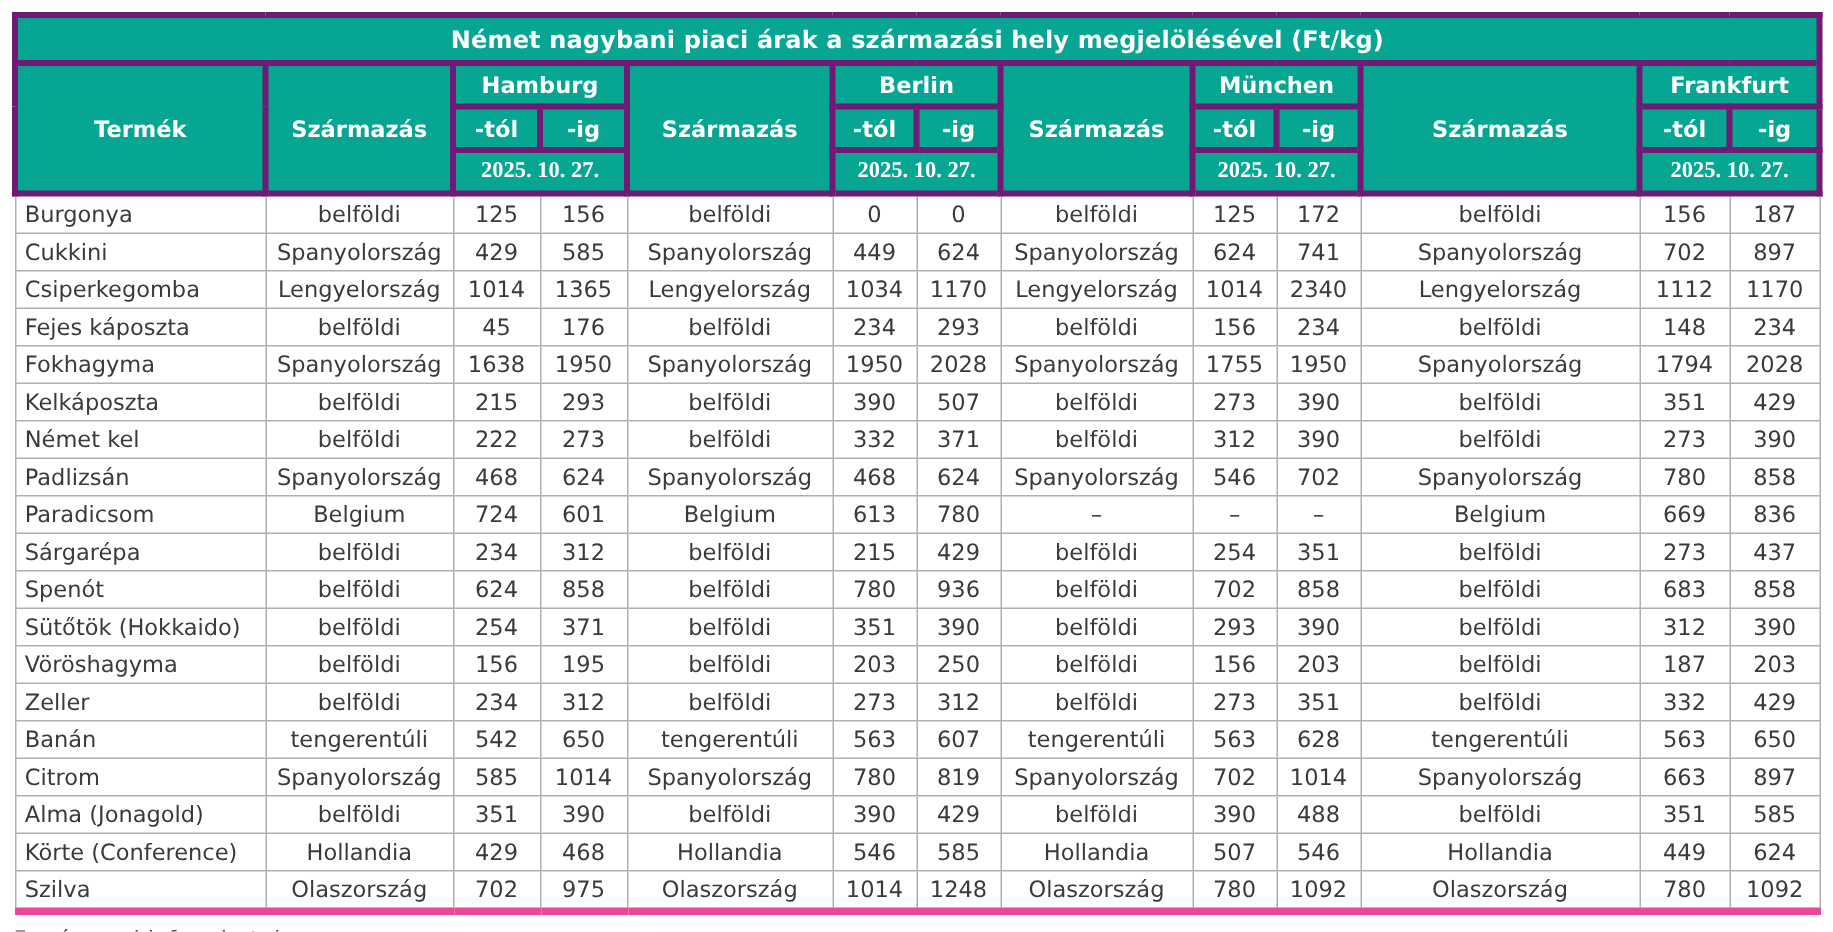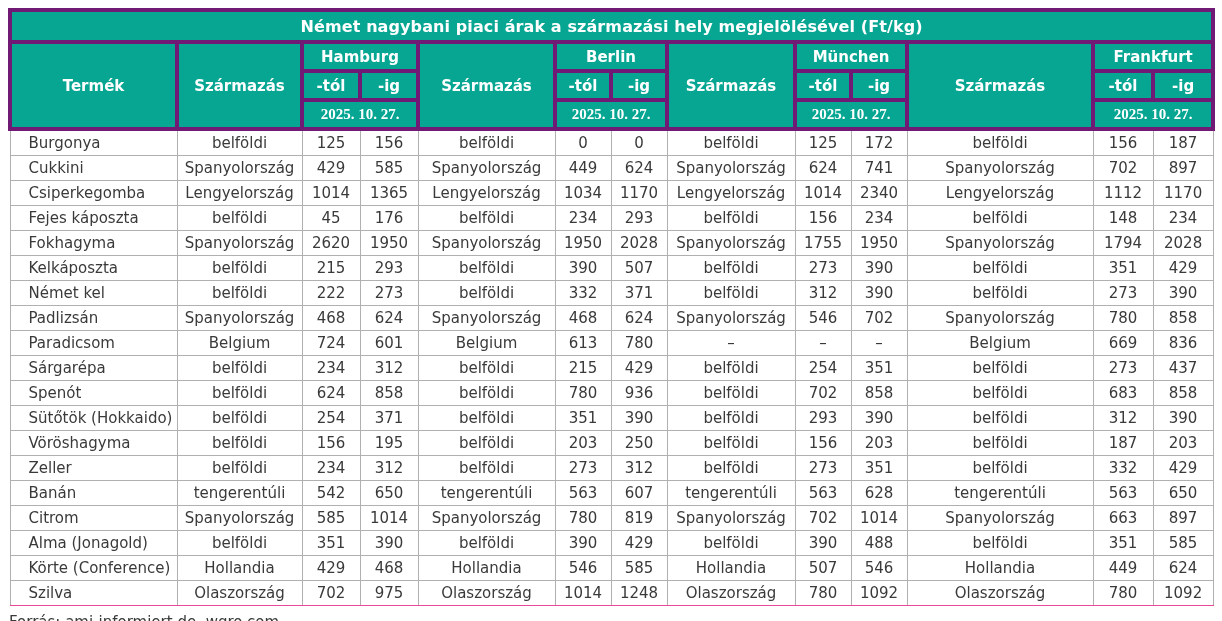--- a/index.html
+++ b/index.html
@@ -41,22 +41,22 @@
   th.date-cell   { height: 21px; font-family: Liberation Serif, serif; }
   tbody td {
     background: #ffffff;
     border: 1px solid #b0b0b0;
     font-size: 15px;
     height: 24px;
     padding: 0 4px;
     white-space: nowrap;
     overflow: hidden;
   }
-  tbody tr:last-child td { border-bottom: 1px solid #ec4899; }
-  td.product { text-align: left; padding-left: 18px; }
+  tbody tr:last-child td { border-bottom: 5px solid #ec4899; }
+  td.product { text-align: left; padding-left: 6px; }
   td.center  { text-align: center; }
   .source-line {
     font-size: 15px;
     color: #3a3a3a;
     margin: 7px 0 0 1px;
   }
 </style>
 </head>
 <body>
 
@@ -166,21 +166,21 @@
           <td class="center">belföldi</td>
           <td class="center">156</td>
           <td class="center">234</td>
           <td class="center">belföldi</td>
           <td class="center">148</td>
           <td class="center">234</td>
         </tr>
         <tr>
           <td class="product">Fokhagyma</td>
           <td class="center">Spanyolország</td>
-          <td class="center">2620</td>
+          <td class="center">1638</td>
           <td class="center">1950</td>
           <td class="center">Spanyolország</td>
           <td class="center">1950</td>
           <td class="center">2028</td>
           <td class="center">Spanyolország</td>
           <td class="center">1755</td>
           <td class="center">1950</td>
           <td class="center">Spanyolország</td>
           <td class="center">1794</td>
           <td class="center">2028</td>

